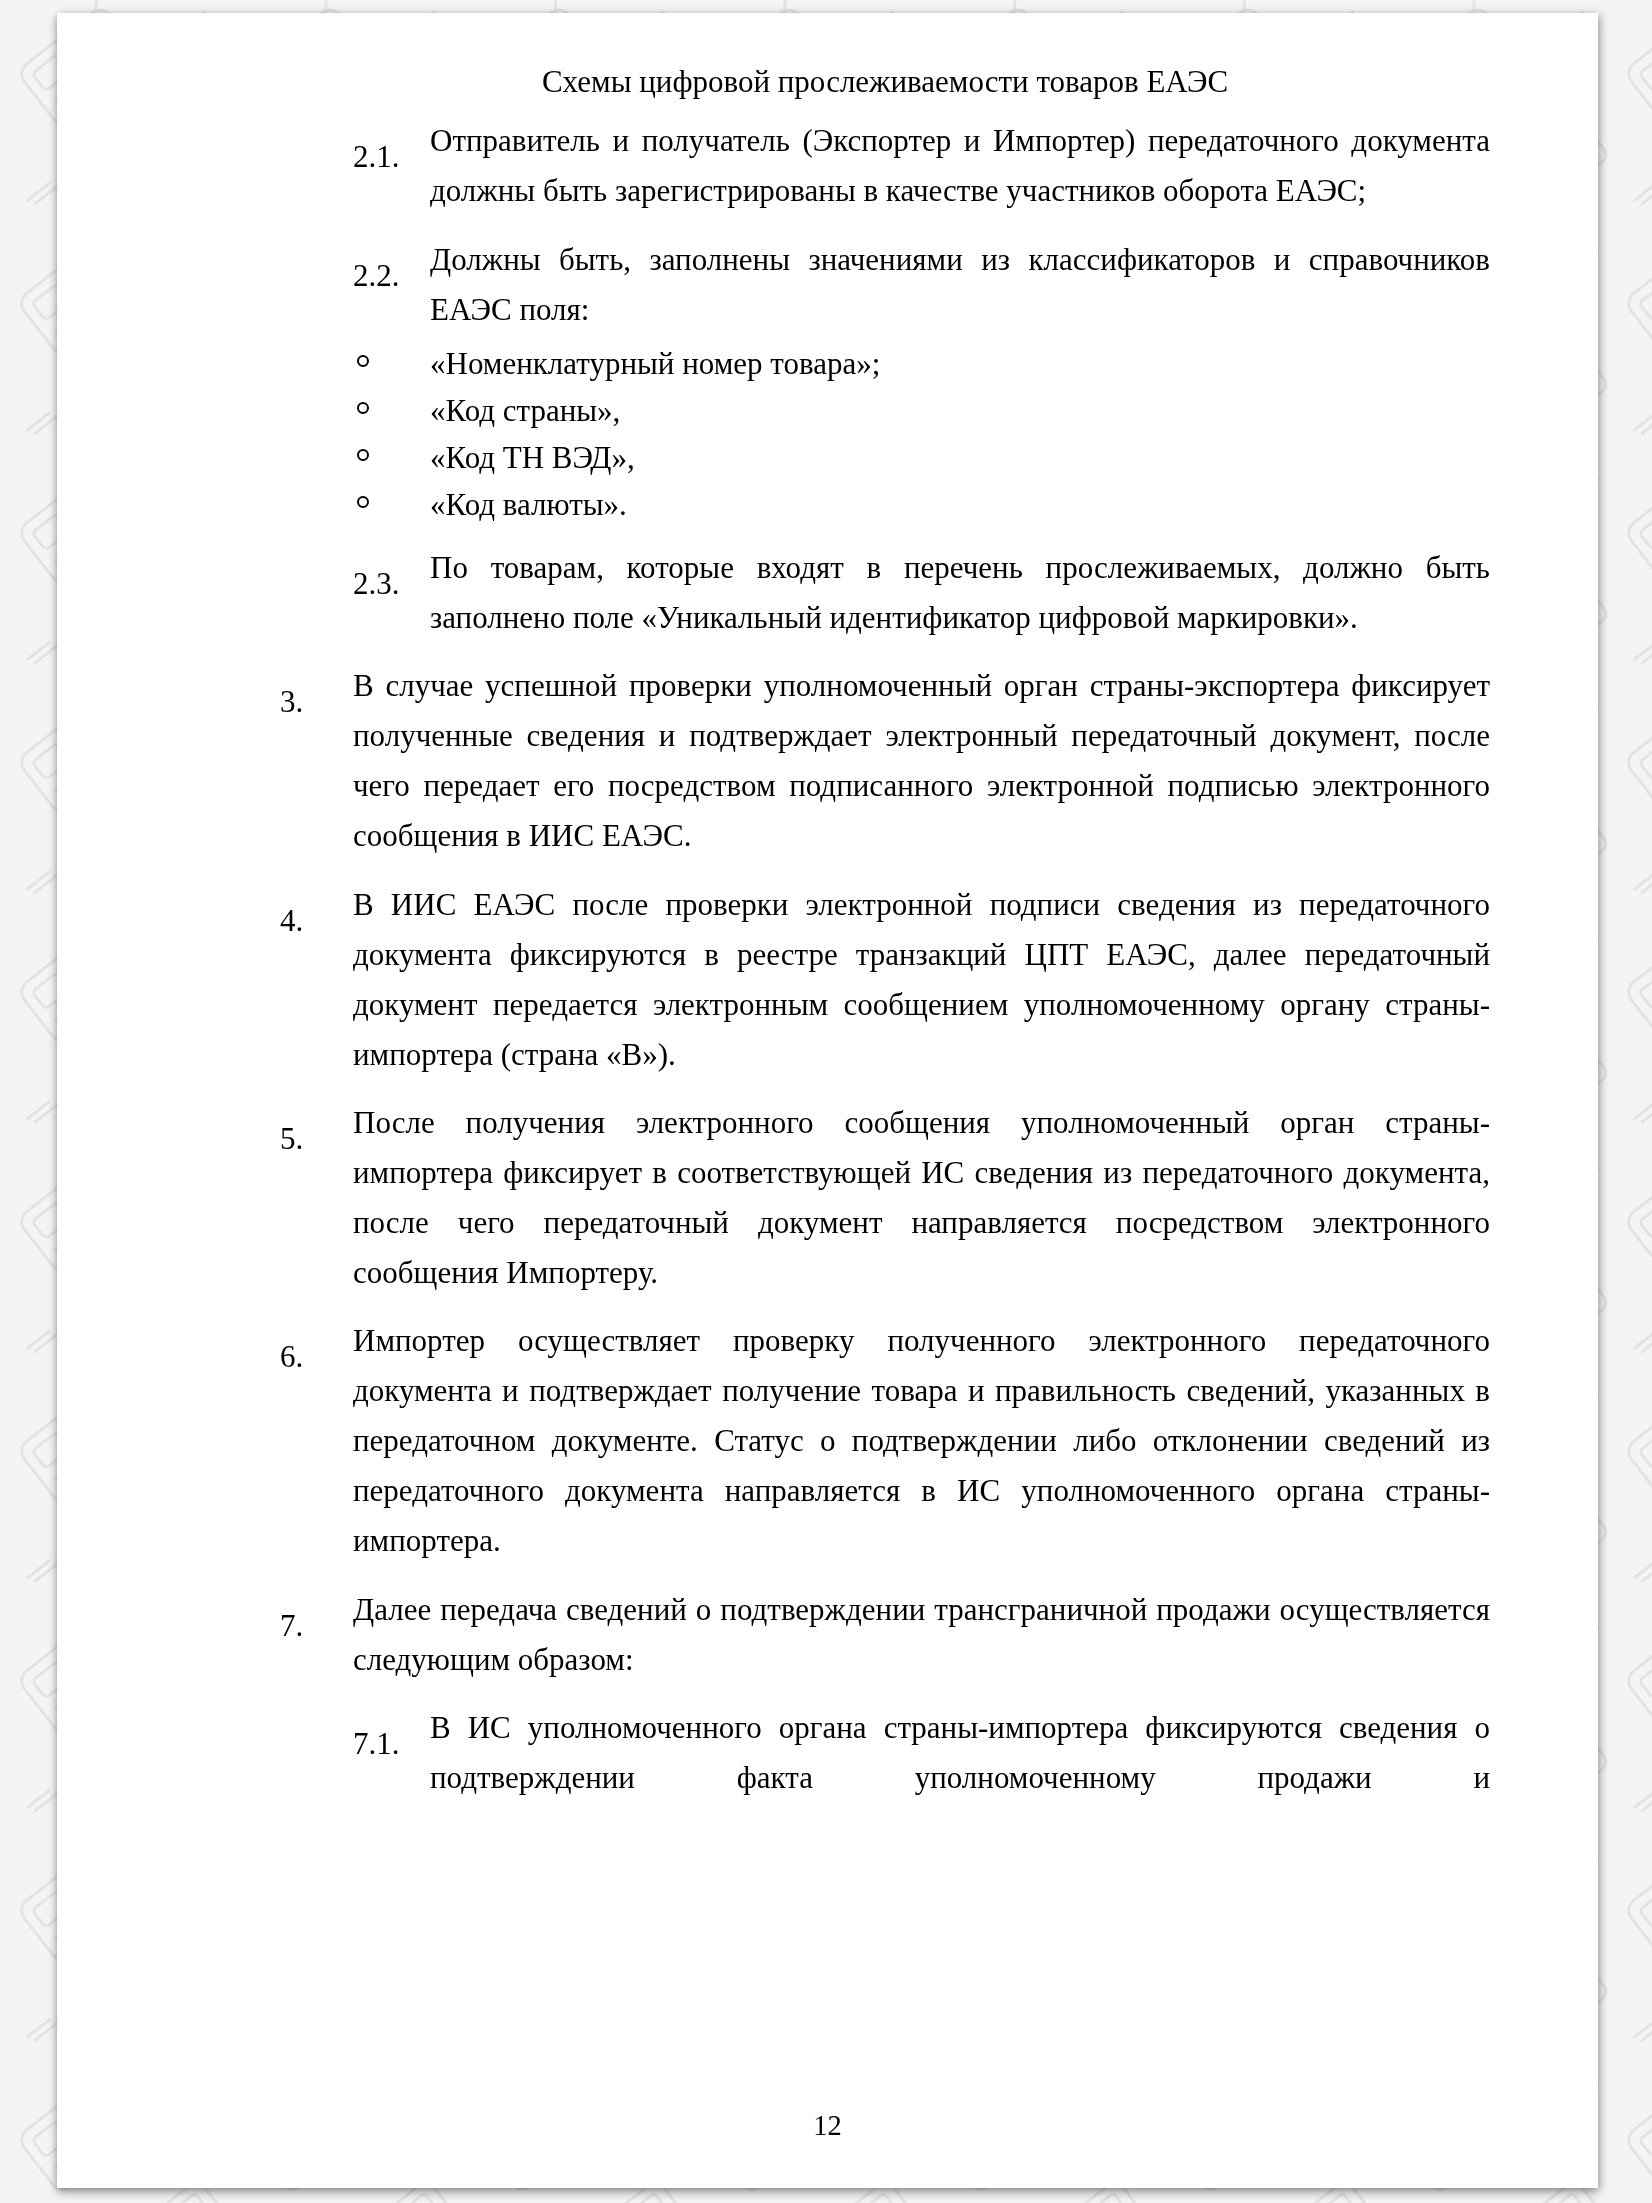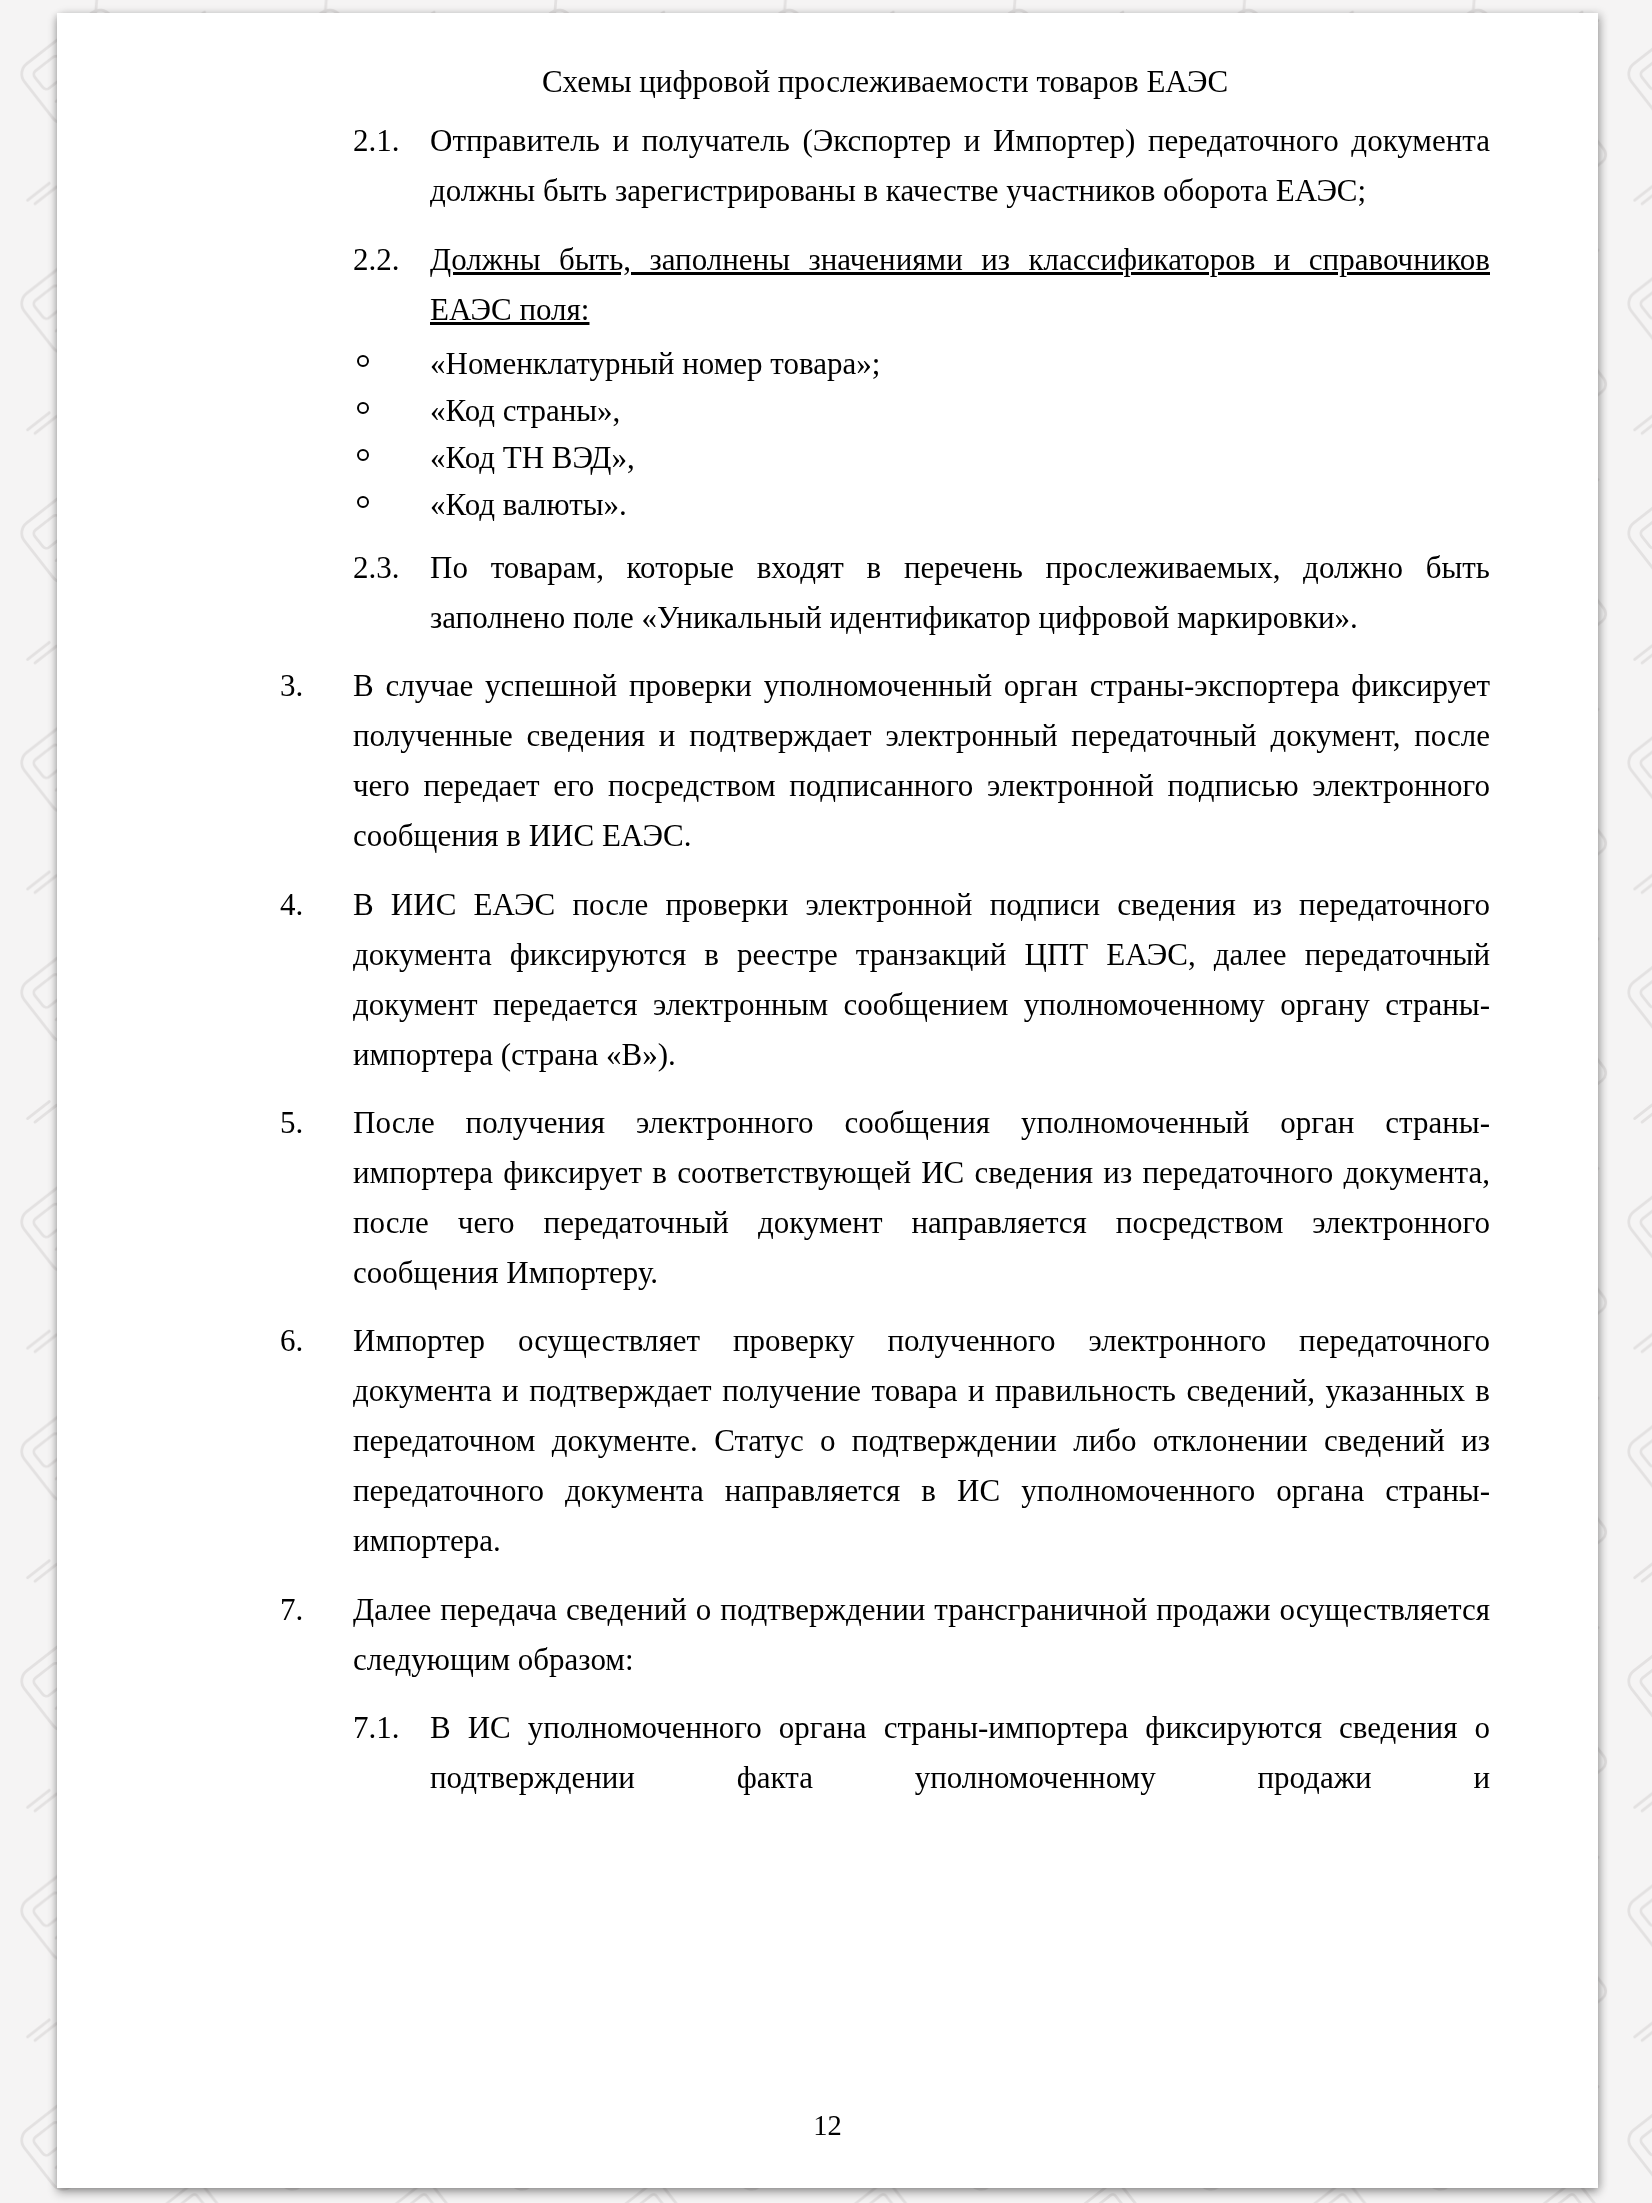--- a/index.html
+++ b/index.html
@@ -25,26 +25,26 @@
     text-align: center;
     font-size: 31px; line-height: 50px;
     white-space: nowrap;
   }
   .para {
     position: relative;
     text-align: justify;
     font-size: 31px; line-height: 50px;
     margin: 0 0 18.4px 0;
   }
-  .para .num { position: absolute; top: 0; }
+  .para .num { position: absolute; top: 16px; }
   .para.main { padding-left: 73px; }
   .para.main > .num { left: 0; }
   .para.sub  { padding-left: 150px; }
   .para.sub  > .num { left: 73px; }
-  .para.tight { margin-bottom: 5.5px; text-decoration: underline; }
+  .para.tight { margin-bottom: 5.5px; }
   .para.cont-next { text-align-last: justify; }
   .bullet-list { margin: 0 0 14.7px 0; }
   .bullet-row {
     position: relative;
     padding-left: 150px;
     font-size: 31px; line-height: 47px;
     text-align: left;
   }
   .bullet-icon {
     position: absolute; left: 77px; top: 14.7px;

